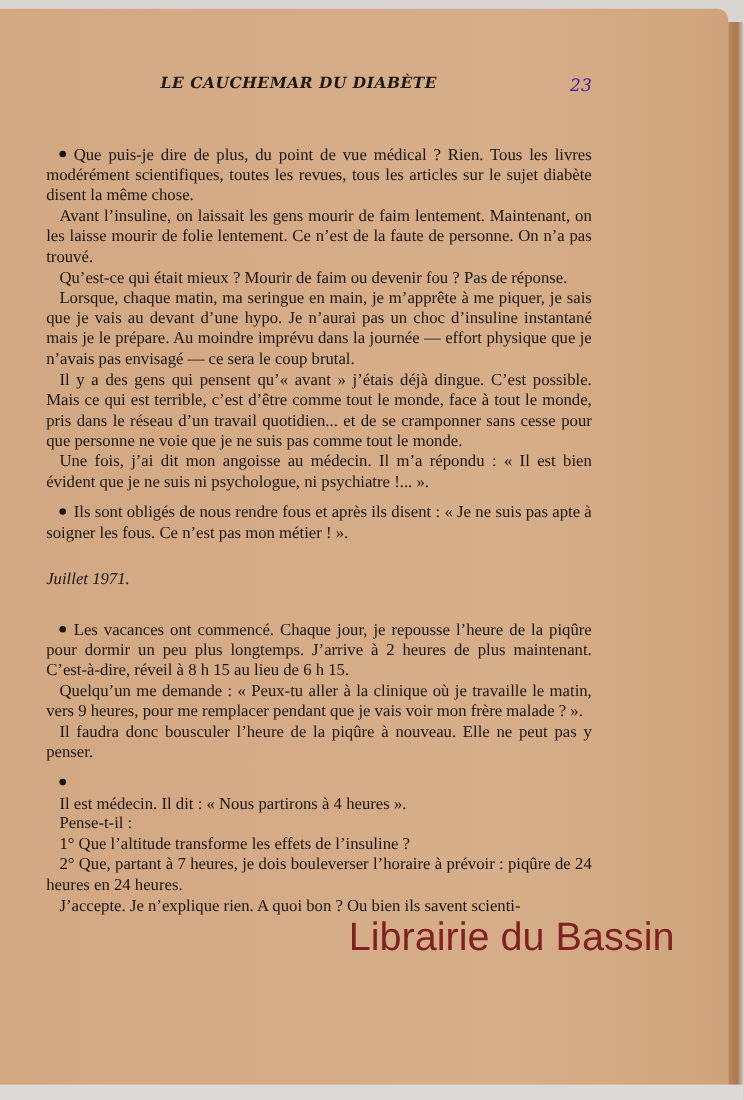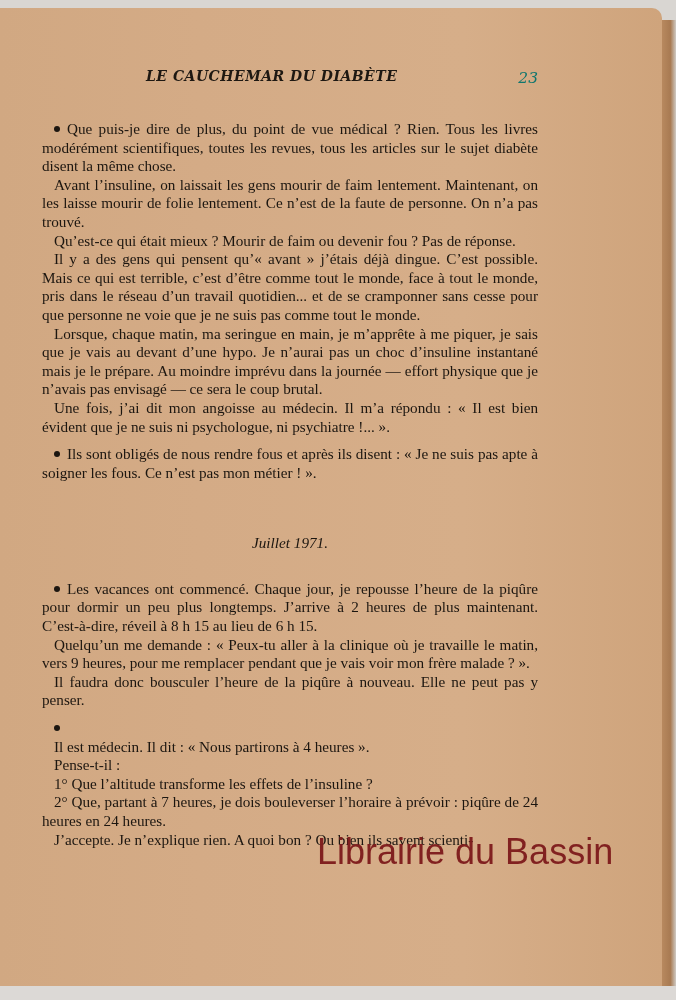--- a/index.html
+++ b/index.html
@@ -28,34 +28,34 @@
       position: absolute; top: 68px; left: 40px; width: 500px; height: 24px;
     }
     .running-title {
       position: absolute; left: 106px; top: 0;
       font-style: italic; font-weight: bold; font-size: 14px;
       letter-spacing: 0.5px; color: #1e1812;
       font-family: "DejaVu Serif", serif;
     }
     .page-number {
       position: absolute; right: 2px; top: 1px;
-      font-style: italic; font-size: 15.5px; color: #0f766e;
+      font-style: italic; font-size: 15.5px; color: #4c1d95;
     }
     .body-text {
-      position: absolute; left: 42px; top: 120px; width: 496px;
+      position: absolute; left: 42px; top: 132px; width: 496px;
       font-family: "Liberation Serif", serif;
       font-size: 15.2px; line-height: 18.6px; color: #1c1610;
       text-align: justify;
     }
     .body-text p { margin: 0; text-indent: 12px; }
     .body-text p.gap { margin-top: 9px; }
     .body-text p.gap-big { margin-top: 27px; }
     .bullet { display: inline-block; width: 6px; height: 6px; border-radius: 50%; background: #1c1610; margin-right: 7px; vertical-align: 2px; }
     .date-line {
-      text-align: center; font-style: italic; margin-top: 52px; padding-right: 0px;
+      text-align: left; font-style: italic; margin-top: 24px; padding-right: 0px;
     }
     .watermark {
       position: absolute; left: 317px; top: 831px;
       font-family: "Liberation Sans", sans-serif;
       font-size: 36px; color: #7f1d1d; letter-spacing: 0px;
       opacity: 0.97; white-space: nowrap;
     }
   </style>
 </head>
 <body>
@@ -66,22 +66,22 @@
 
 <div class="header">
   <span class="running-title">LE CAUCHEMAR DU DIABÈTE</span>
   <span class="page-number">23</span>
 </div>
 
 <div class="body-text">
   <p><span class="bullet"></span><span>Que puis-je dire de plus, du point de vue médical ? Rien. Tous les livres modérément scientifiques, toutes les revues, tous les articles sur le sujet diabète disent la même chose.</span></p>
   <p><span>Avant l’insuline, on laissait les gens mourir de faim lentement. Maintenant, on les laisse mourir de folie lentement. Ce n’est de la faute de personne. On n’a pas trouvé.</span></p>
   <p><span>Qu’est-ce qui était mieux ? Mourir de faim ou devenir fou ? Pas de réponse.</span></p>
+  <p><span>Lorsque, chaque matin, ma seringue en main, je m’apprête à me piquer, je sais que je vais au devant d’une hypo. Je n’aurai pas un choc d’insuline instantané mais je le prépare. Au moindre imprévu dans la journée — effort physique que je n’avais pas envisagé — ce sera le coup brutal.</span></p>
   <p><span>Il y a des gens qui pensent qu’« avant » j’étais déjà dingue. C’est possible. Mais ce qui est terrible, c’est d’être comme tout le monde, face à tout le monde, pris dans le réseau d’un travail quotidien... et de se cramponner sans cesse pour que personne ne voie que je ne suis pas comme tout le monde.</span></p>
-  <p><span>Lorsque, chaque matin, ma seringue en main, je m’apprête à me piquer, je sais que je vais au devant d’une hypo. Je n’aurai pas un choc d’insuline instantané mais je le prépare. Au moindre imprévu dans la journée — effort physique que je n’avais pas envisagé — ce sera le coup brutal.</span></p>
   <p><span>Une fois, j’ai dit mon angoisse au médecin. Il m’a répondu : « Il est bien évident que je ne suis ni psychologue, ni psychiatre !... ».</span></p>
   <p class="gap"><span class="bullet"></span><span>Ils sont obligés de nous rendre fous et après ils disent : « Je ne suis pas apte à soigner les fous. Ce n’est pas mon métier ! ».</span></p>
 
   <div class="date-line">Juillet 1971.</div>
 
   <p class="gap-big"><span class="bullet"></span><span>Les vacances ont commencé. Chaque jour, je repousse l’heure de la piqûre pour dormir un peu plus longtemps. J’arrive à 2 heures de plus maintenant. C’est-à-dire, réveil à 8 h 15 au lieu de 6 h 15.</span></p>
   <p><span>Quelqu’un me demande : « Peux-tu aller à la clinique où je travaille le matin, vers 9 heures, pour me remplacer pendant que je vais voir mon frère malade ? ».</span></p>
   <p><span>Il faudra donc bousculer l’heure de la piqûre à nouveau. Elle ne peut pas y penser.</span></p>
   <p class="gap"><span class="bullet"></span></p>
   <p><span>Il est médecin. Il dit : « Nous partirons à 4 heures ».</span></p>

